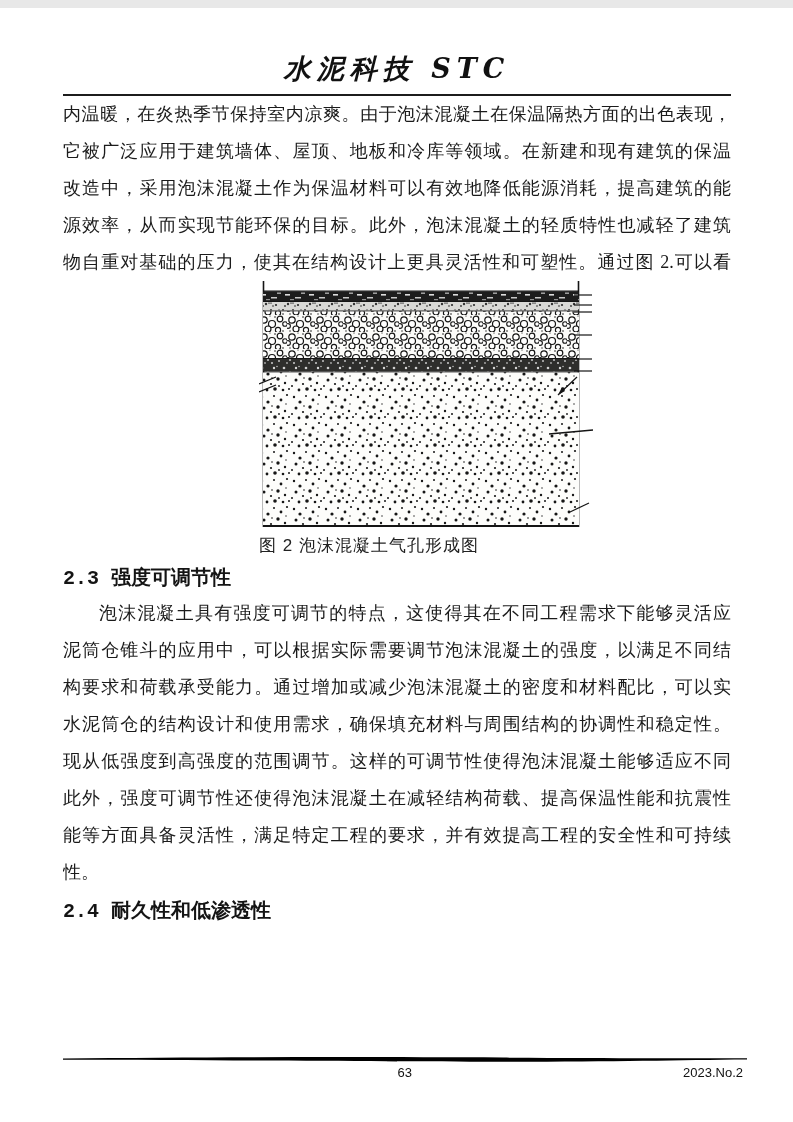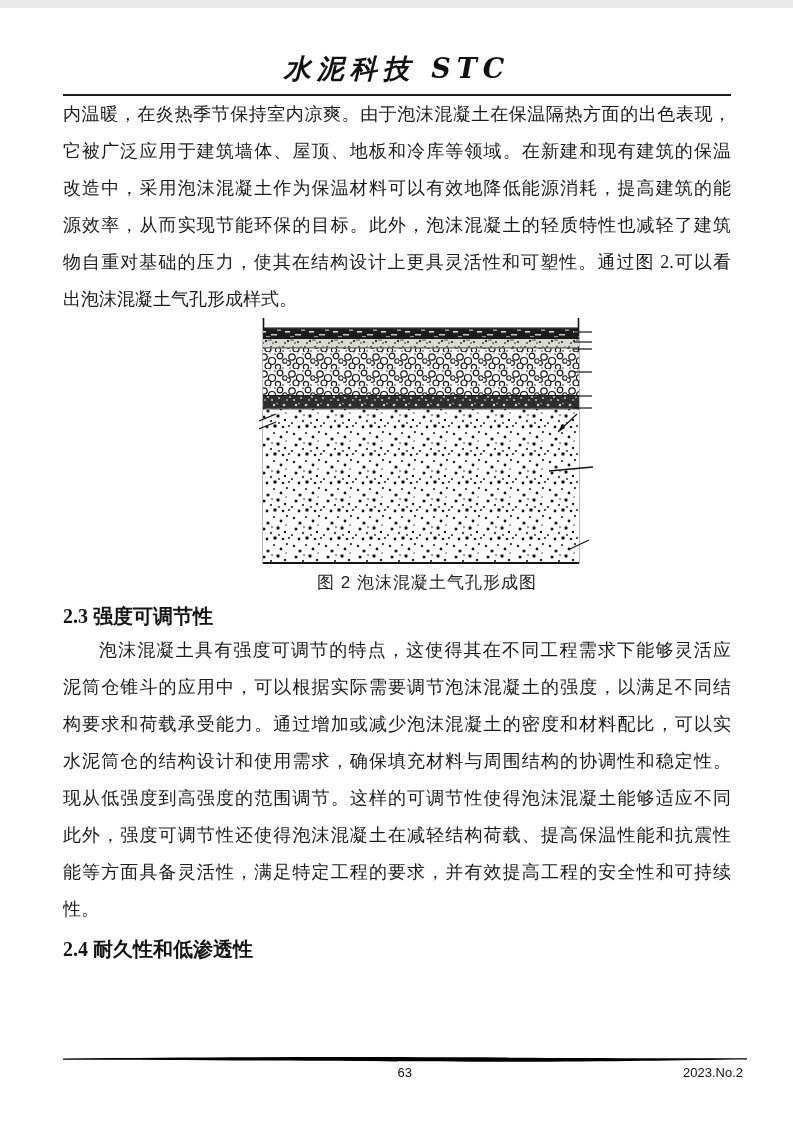--- a/index.html
+++ b/index.html
@@ -27,28 +27,28 @@
     text-align:justify; text-align-last:justify;
     text-justify:inter-character;
   }
   .line.para-end { text-align-last:left; }
   .line.indent { text-indent:2em; }
 
   
   .figure-wrap { margin-left:196px; width:336px; }
   .figure-svg { display:block; width:336px; height:248px; }
   .figure-caption {
-    margin-top:6px; text-align:center;
+    margin-top:6px; 
     font-family:"Liberation Sans","DejaVu Sans",sans-serif;
     font-size:17px; line-height:22px; color:#222; letter-spacing:1px;
   }
 
   
   .section-heading {
-    font-family:Liberation Serif, serif;
+    font-family:Liberation Mono, monospace;
     font-size:20px; font-weight:bold; line-height:28px; color:#141414;
   }
   .section-heading.h23 { margin-top:8px; }
   .section-heading.h24 { margin-top:7px; }
   .para.p23 { margin-top:2px; }
   .para.p24 { margin-top:2px; }
 
   
   .footer { position:absolute; left:63px; right:46px; top:1048px; }
   .footer-rule { display:block; width:100%; height:7px; }
@@ -71,21 +71,20 @@
     </div>
     <div class="header-rule"></div>
 
     <div class="para">
 
     <div class="line">内温暖，在炎热季节保持室内凉爽。由于泡沫混凝土在保温隔热方面的出色表现，</div>
         <div class="line">它被广泛应用于建筑墙体、屋顶、地板和冷库等领域。在新建和现有建筑的保温</div>
         <div class="line">改造中，采用泡沫混凝土作为保温材料可以有效地降低能源消耗，提高建筑的能</div>
         <div class="line">源效率，从而实现节能环保的目标。此外，泡沫混凝土的轻质特性也减轻了建筑</div>
         <div class="line">物自重对基础的压力，使其在结构设计上更具灵活性和可塑性。通过图 2.可以看</div>
-        <div class="line para-end">出泡沫混凝土气孔形成样式。</div>
       </div>
 
     <figure class="figure-wrap">
       <svg class="figure-svg" viewBox="0 0 336 248">
         <defs>
           <pattern id="pdark" width="24" height="10" patternUnits="userSpaceOnUse">
             <rect width="24" height="10" fill="#1d1d1d"></rect>
             <rect x="2" y="3" width="5" height="1.6" fill="#f2f2f2" opacity="0.9"></rect>
             <rect x="12" y="6" width="6" height="1.5" fill="#f2f2f2" opacity="0.8"></rect>
             <rect x="18" y="1.5" width="4" height="1.4" fill="#e8e8e8" opacity="0.7"></rect>

